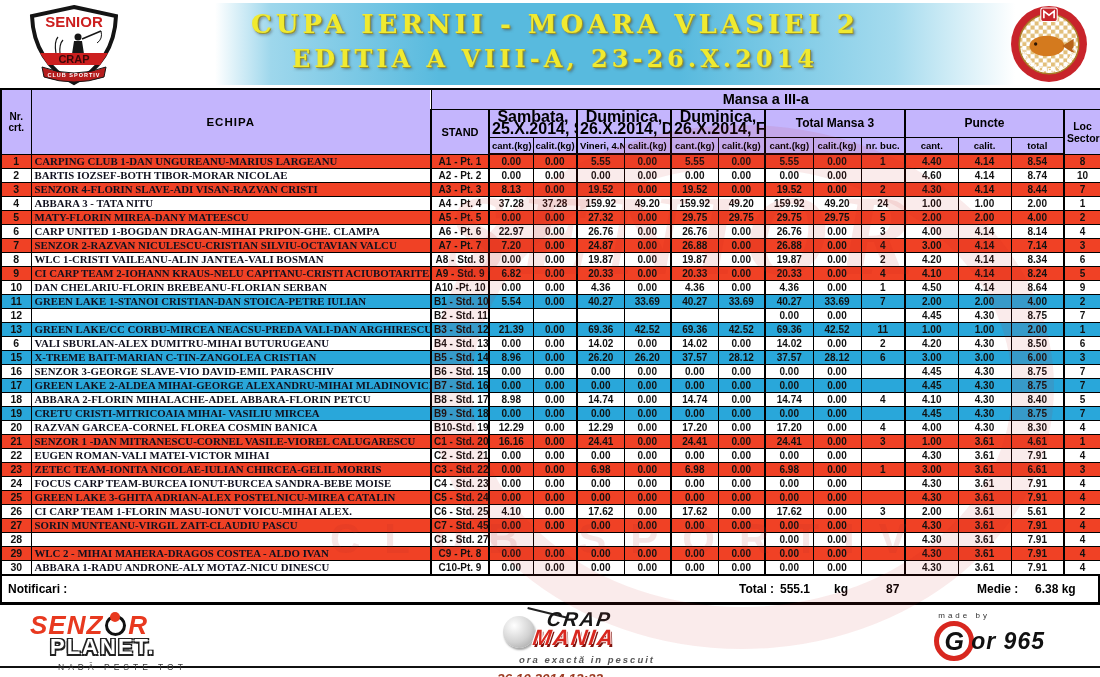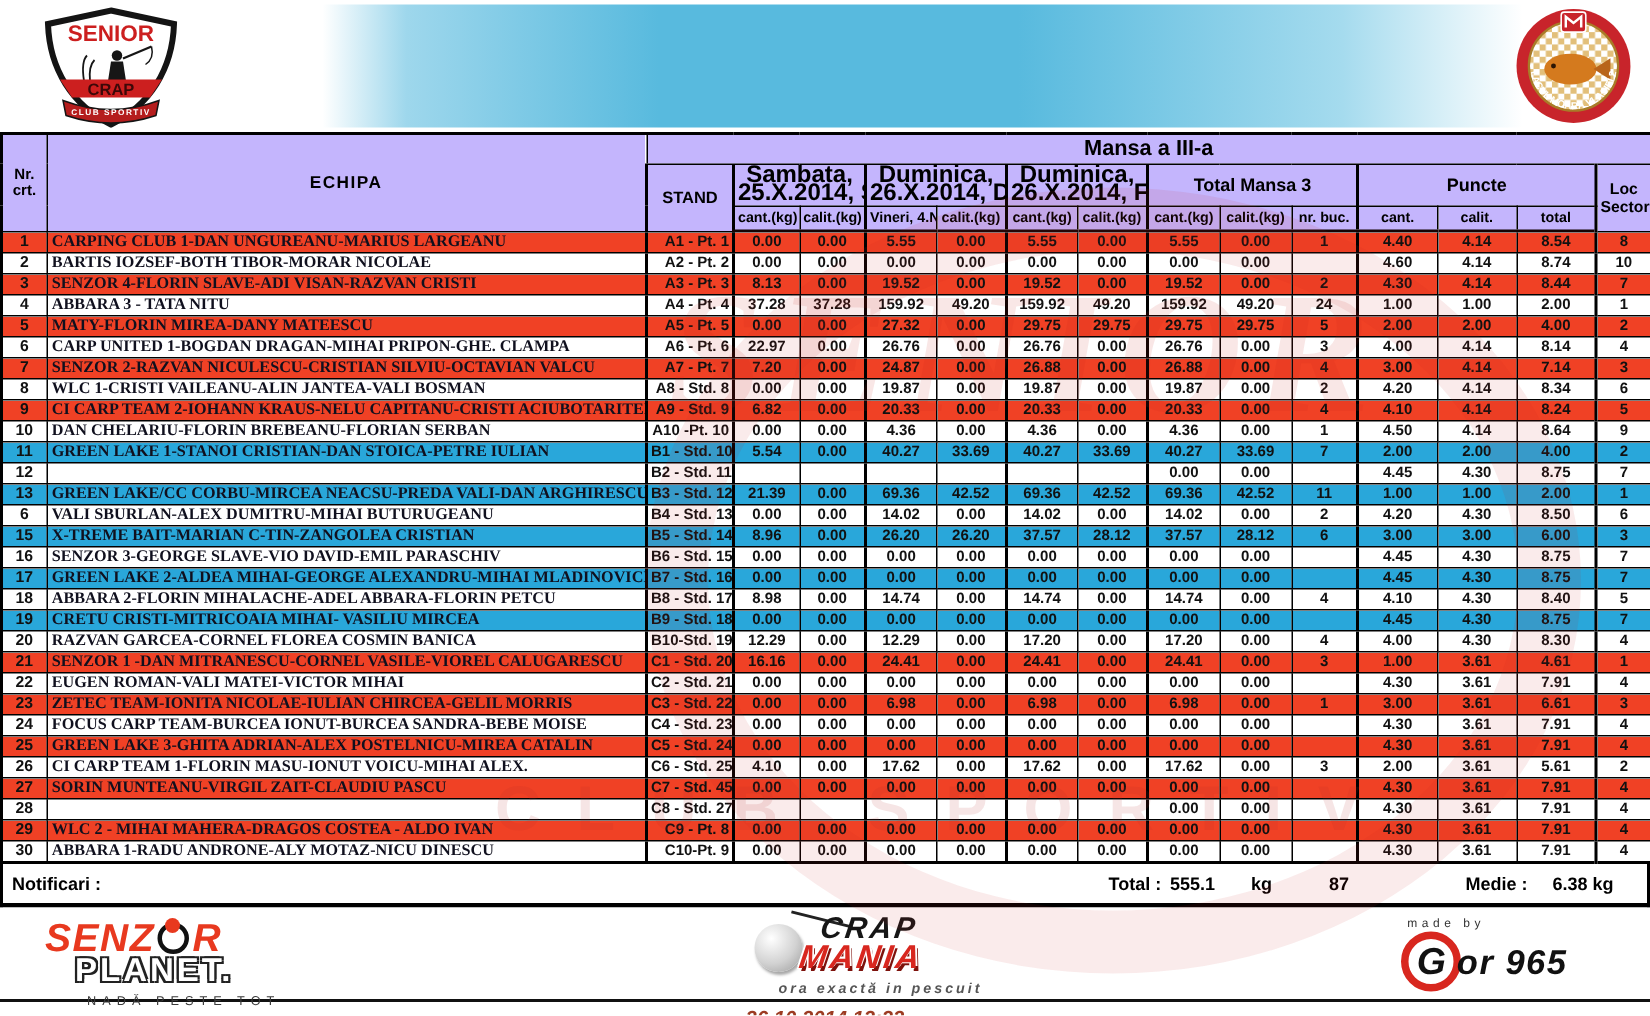--- a/index.html
+++ b/index.html
@@ -33,21 +33,21 @@
   .h-sub { font-size:9.5px; }
   .h-sub-left { text-align:left; padding-left:1px; }
   .h-loc { font-size:10.5px; line-height:12px; }
   .gb { border-left:2px solid #000 !important; }
   .hr3 th { border-bottom:2px solid #140404; }
 
   .results tbody tr { height:13.7px; }
   .results tbody td { font-size:10px; font-weight:bold; text-align:center; line-height:13px; color:#111; }
   .results tbody td.c-team { text-align:left; font-family:"Liberation Serif", serif;
     font-size:10.8px; color:#10101e; padding-left:3px; }
-  .results tbody td.c-stand { text-align:right; padding-left:2px; }
+  .results tbody td.c-stand { text-align:center; padding-left:2px; }
   .results tbody td.c-nr { font-size:10.5px; }
   .row-red  td { background:var(--row-red,#f04125); }
   .row-blue td { background:var(--row-blue,#29a7da); }
   .row-white td { background:#fff; }
   .results tbody td:nth-child(3), .results tbody td:nth-child(4),
   .results tbody td:nth-child(6), .results tbody td:nth-child(8),
   .results tbody td:nth-child(10), .results tbody td:nth-child(13),
   .results tbody td:nth-child(16) { border-left-width:2px; }
 
   
@@ -123,20 +123,24 @@
       <line x1="56" y1="35" x2="75" y2="27" stroke="#161616" stroke-width="1.5"></line>
       <path d="M75 27 q 2 8 -4 12" stroke="#161616" fill="none" stroke-width="1"></path>
       <path d="M30 50 q -2 -13 2 -17 M34 50 q -1 -10 3 -14" stroke="#161616" fill="none" stroke-width="1.2"></path>
       <path d="M14 49 L82 49 L74 61 L22 61 Z" fill="#cc1f1f"></path>
       <text x="48" y="59" text-anchor="middle" font-size="11" font-weight="bold" fill="#3c0808">CRAP</text>
       <path d="M16 63 Q48 75 80 63 L78 73 Q48 83 18 73 Z" fill="#b51d1d" stroke="#141414" stroke-width="1"></path>
       <text x="48" y="72.5" text-anchor="middle" font-size="5.5" font-weight="bold" fill="#ffffff" letter-spacing="1">CLUB SPORTIV</text>
     </svg>
 
     <div class="title-band"></div>
+    <div class="title-text">
+      <div class="title-line1">CUPA IERNII - MOARA VLASIEI 2</div>
+      <div class="title-line2">EDITIA A VIII-A, 23-26.X.2014</div>
+    </div>
 
     <svg class="round-logo" width="78" height="78" viewBox="0 0 76 76">
       <defs>
         <pattern id="chk" width="8" height="8" patternUnits="userSpaceOnUse">
           <rect width="8" height="8" fill="#ffffff"></rect>
           <rect width="4" height="4" fill="#e2bf7a"></rect>
           <rect x="4" y="4" width="4" height="4" fill="#e2bf7a"></rect>
         </pattern>
         <path id="arcb" d="M 10 38 A 28 28 0 0 0 66 38"></path>
       </defs>

